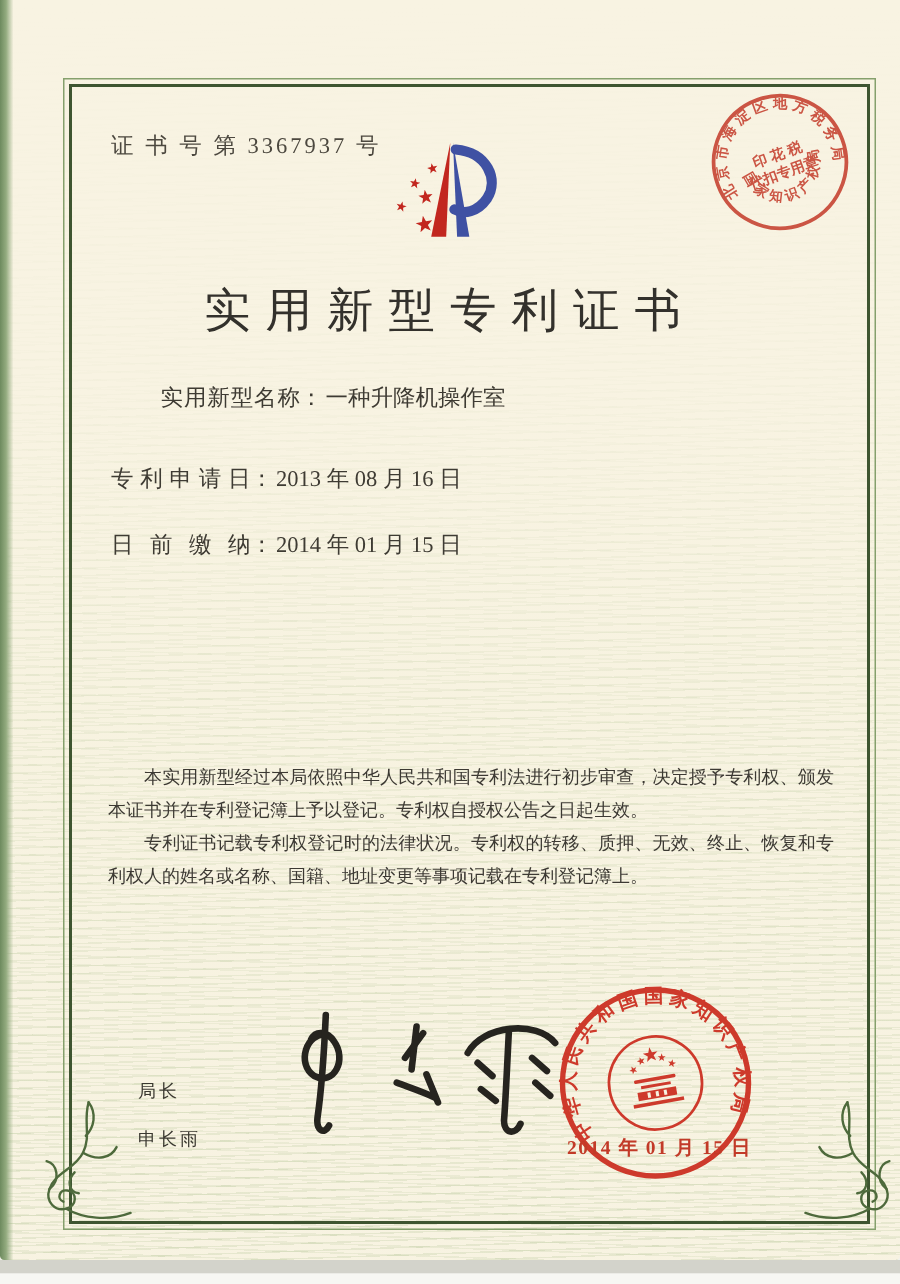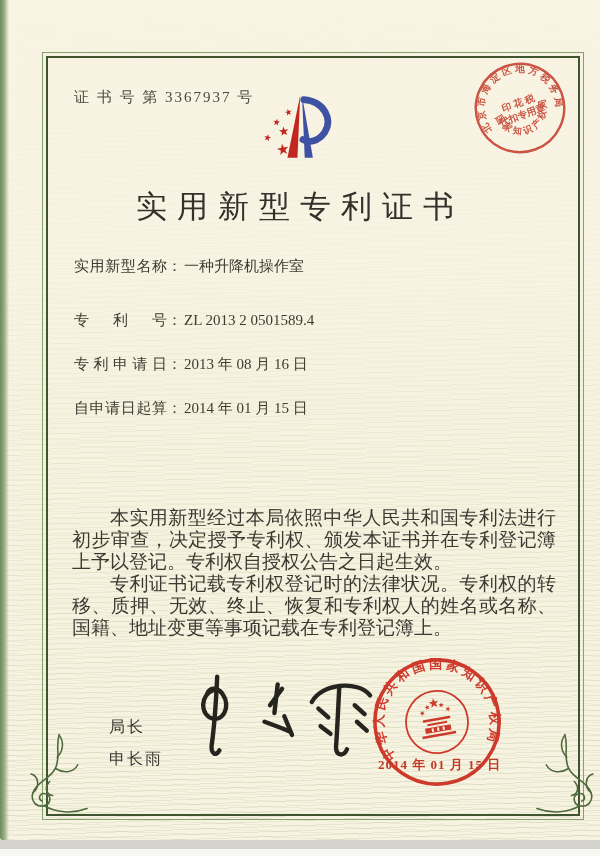--- a/index.html
+++ b/index.html
@@ -23,28 +23,28 @@
   .frame-inner{position:absolute;left:46px;top:56px;right:20px;bottom:24px;border:2.5px solid #3e5530;}
   
   .content{position:absolute;inset:0;z-index:3;}
   .cert-number{position:absolute;left:74px;top:88px;font-size:15px;letter-spacing:2px;color:#4c483f;}
   .logo{position:absolute;left:243px;top:84px;width:118px;height:84px;}
   .taxseal{position:absolute;left:472px;top:60px;width:96px;height:96px;transform:rotate(-20deg);opacity:0.88;}
   .title{position:absolute;left:0;right:0;top:186px;text-align:center;font-size:31px;font-weight:normal;
     letter-spacing:10px;color:#33312c;}
   .fields{position:absolute;left:74px;top:256px;right:52px;font-size:15px;color:#3e3b33;}
   .frow{margin-bottom:23px;line-height:21px;white-space:nowrap;}
-  .frow.first{margin-bottom:33px;}
+  .frow.first{margin-bottom:33px;margin-left:33px;}
   .flabel{display:inline-block;width:93px;text-align:justify;text-align-last:justify;}
   .fcolon{display:inline-block;margin-right:2px;}
-  .paras{position:absolute;left:72px;top:507px;width:484px;font-size:19px;line-height:22px;
+  .paras{position:absolute;left:72px;top:507px;width:484px;font-size:12px;line-height:22px;
     text-align:justify;color:#3c3933;}
   .paras p{margin:0;text-indent:2em;}
-  .signer{position:absolute;left:109px;top:711px;font-family:"Liberation Sans","DejaVu Sans",sans-serif;
-    font-size:16px;color:#3a3830;line-height:32px;letter-spacing:2px;}
+  .signer{position:absolute;left:92px;top:711px;font-family:"Liberation Sans","DejaVu Sans",sans-serif;
+    font-size:12px;color:#3a3830;line-height:32px;letter-spacing:2px;}
   .signature{position:absolute;left:182px;top:672px;width:220px;height:105px;}
   .officeseal{position:absolute;left:367px;top:652px;width:140px;height:140px;transform:rotate(-10deg);opacity:0.92;}
   .seal-date{position:absolute;left:378px;top:756px;font-size:13px;letter-spacing:1px;color:#c23a28;
     font-weight:bold;z-index:4;}
   .footer{position:absolute;left:0;right:0;top:797px;text-align:center;font-size:12.5px;color:#41503a;
     letter-spacing:1px;}
   .flourish{position:absolute;width:66px;height:84px;}
   .flourish.fl-left{left:27px;top:733px;}
   .flourish.fl-right{right:3px;top:733px;transform:scaleX(-1);}
   svg text{font-family:"Liberation Sans","DejaVu Sans",sans-serif;}
@@ -96,27 +96,24 @@
         </text>
       </svg>
 
       <div class="title">实用新型专利证书</div>
 
       <div class="fields">
         <div class="frow first">
           <span class="flabel">实用新型名称</span><span class="fcolon">：</span><span class="fvalue">一种升降机操作室</span>
         </div>
         <div class="frow">
-          <span class="flabel">专利号</span><span class="fcolon">：</span><span class="fvalue">ZL 2013 2 0501589.4</span>
-        </div>
-        <div class="frow">
           <span class="flabel">专利申请日</span><span class="fcolon">：</span><span class="fvalue">2013 年 08 月 16 日</span>
         </div>
         <div class="frow">
-          <span class="flabel">自申请日起算</span><span class="fcolon">：</span><span class="fvalue">2014 年 01 月 15 日</span>
+          <span class="flabel">日前缴纳</span><span class="fcolon">：</span><span class="fvalue">2014 年 01 月 15 日</span>
         </div>
       </div>
 
       <div class="paras">
         <p>本实用新型经过本局依照中华人民共和国专利法进行初步审查，决定授予专利权、颁发本证书并在专利登记簿上予以登记。专利权自授权公告之日起生效。</p>
         <p>专利证书记载专利权登记时的法律状况。专利权的转移、质押、无效、终止、恢复和专利权人的姓名或名称、国籍、地址变更等事项记载在专利登记簿上。</p>
       </div>
 
       <div class="signer">
         <div>局长</div>

